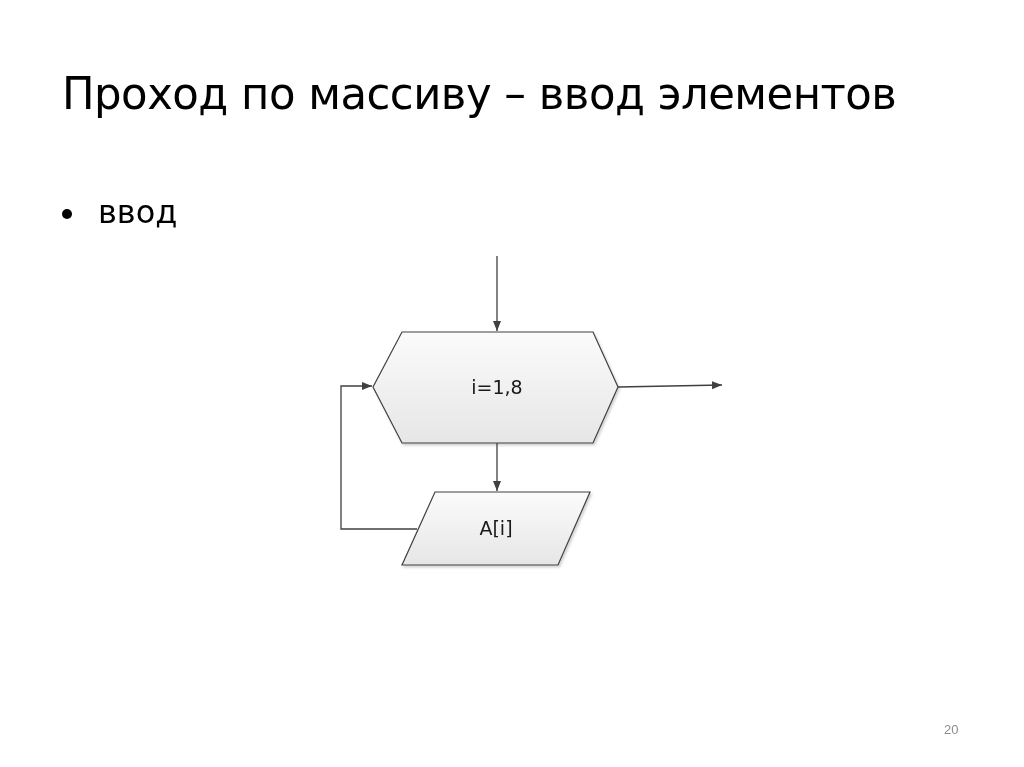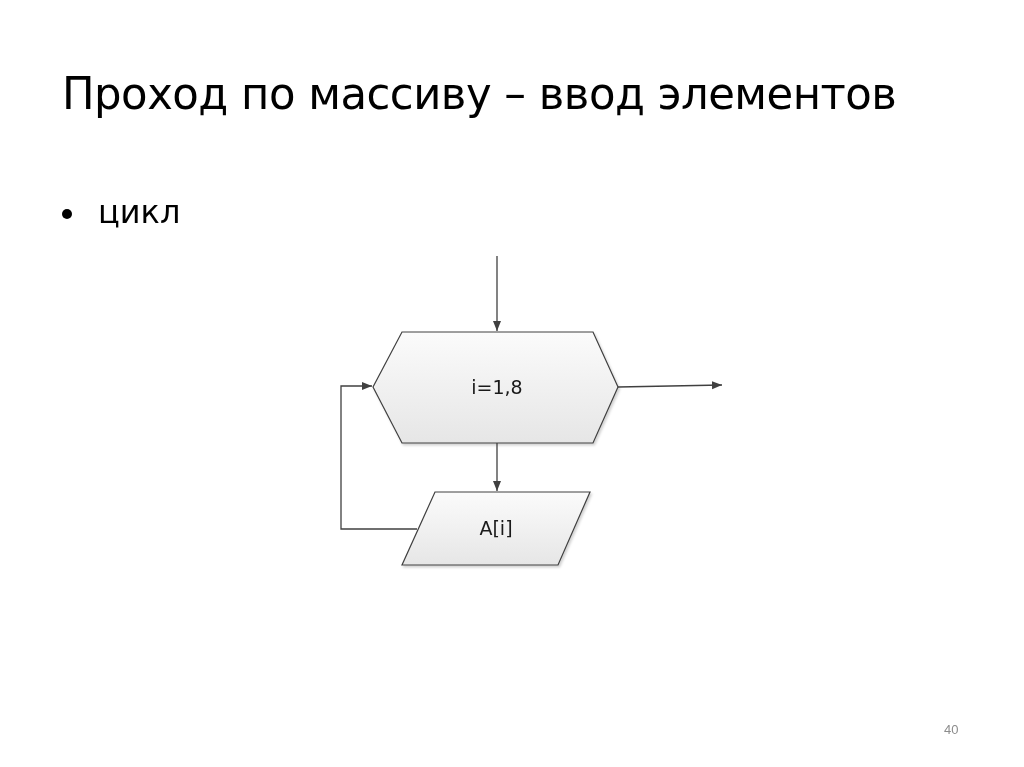--- a/index.html
+++ b/index.html
@@ -29,21 +29,21 @@
       font-size: 13px; color: #8c8c8c;
     }
   </style>
 </head>
 <body>
 
 <div class="title">Проход по массиву – ввод элементов</div>
 
 <div class="bullet-row">
   <span class="bullet-dot"></span>
-  <span>цикл</span>
+  <span>ввод</span>
 </div>
 
 <svg class="flow" width="1024" height="767" viewBox="0 0 1024 767">
   <defs>
     <linearGradient id="shapeFill" x1="0" y1="0" x2="0" y2="1">
       <stop offset="0" stop-color="#fbfbfb"></stop>
       <stop offset="1" stop-color="#e6e6e6"></stop>
     </linearGradient>
     <filter id="shadow" x="-10%" y="-10%" width="130%" height="140%">
       <feDropShadow dx="1.5" dy="2" stdDeviation="1.2" flood-color="#000" flood-opacity="0.18"></feDropShadow>
@@ -65,13 +65,13 @@
   <g>
     <polygon points="435,492 590,492 558,565 402,565" fill="url(#shapeFill)" stroke="#404040" stroke-width="1.2" filter="url(#shadow)"></polygon>
     <text class="node-label" x="496" y="535" text-anchor="middle">A[i]</text>
   </g>
 
   <polyline points="417,529 341,529 341,386 372,386" fill="none" stroke="#404040" stroke-width="1.3" marker-end="url(#arrow)"></polyline>
 
   <line x1="618" y1="387" x2="722" y2="385" stroke="#404040" stroke-width="1.3" marker-end="url(#arrow)"></line>
 </svg>
 
-<div class="slide-num">40</div>
+<div class="slide-num">20</div>
 
 </body></html>

